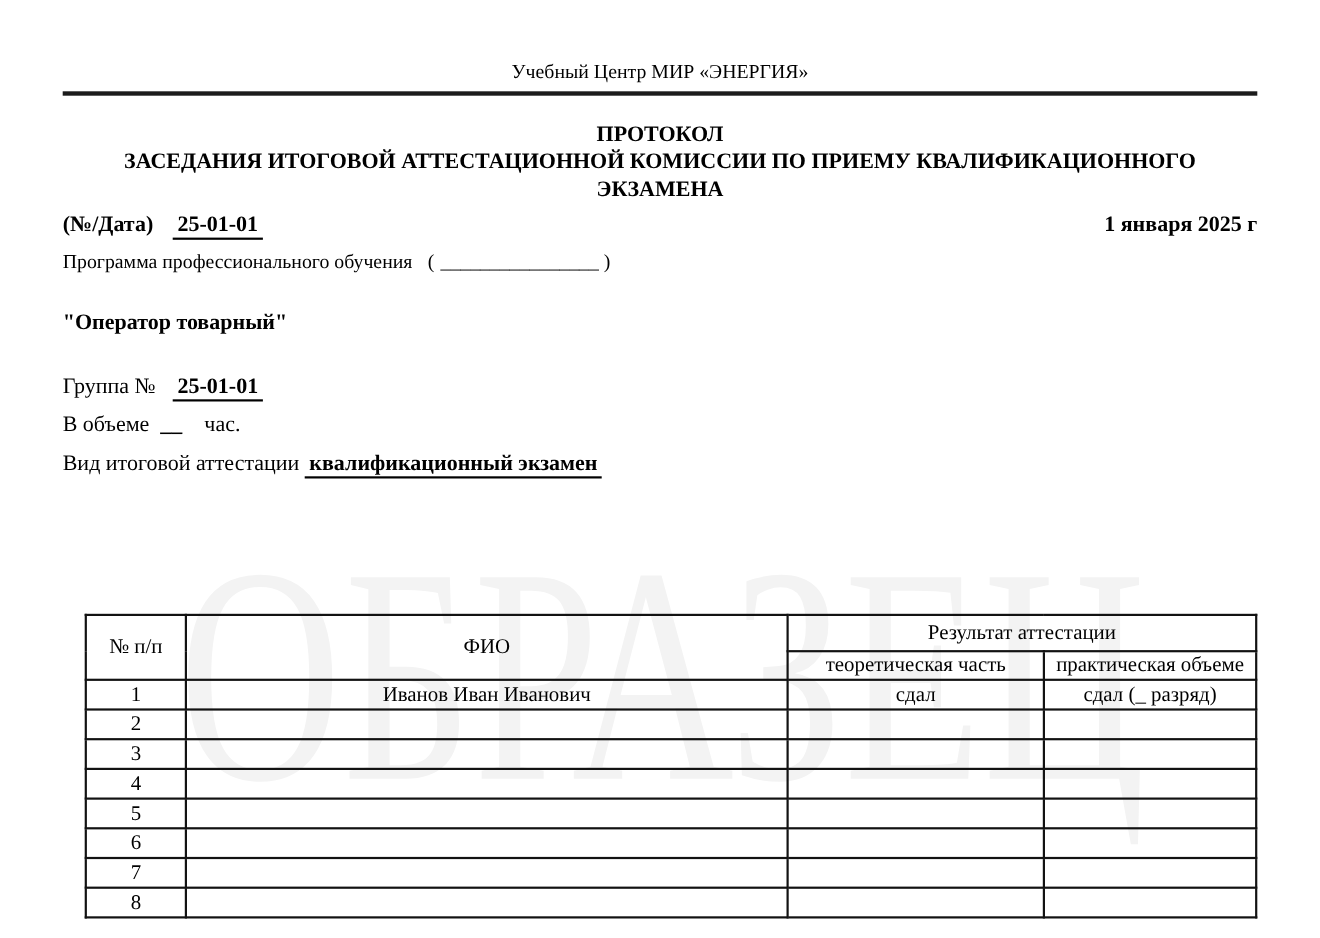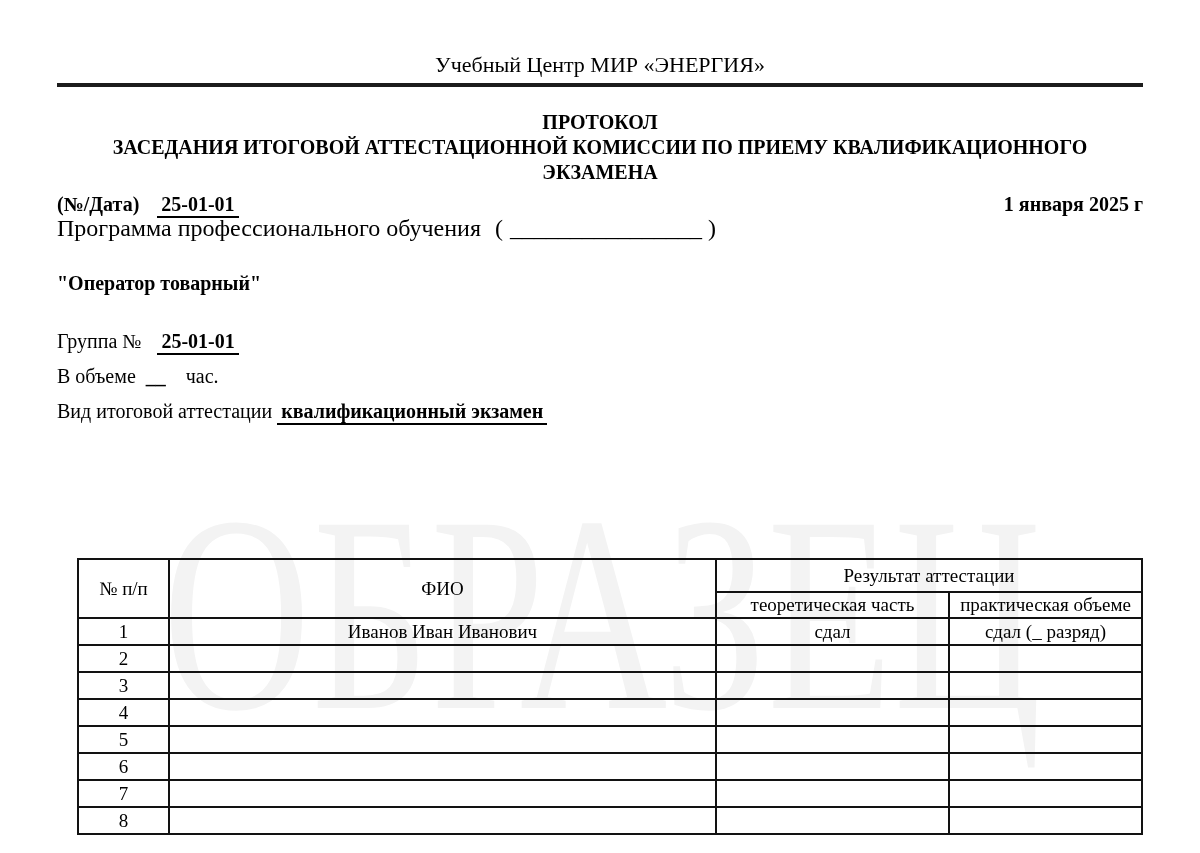--- a/index.html
+++ b/index.html
@@ -30,34 +30,34 @@
     color: #f3f3f3;
     transform: scaleX(0.73);
     transform-origin: center;
     letter-spacing: 2px;
   }
 
   .content { position: relative; z-index: 1; padding: 0 57px; }
 
   .letterhead { text-align: center; padding-top: 50px; }
   .letterhead-line1 { font-size: 26px; line-height: 31px; }
-  .letterhead-line2 { font-size: 22px; line-height: 30px; }
+  .letterhead-line2 { font-size: 18px; line-height: 30px; }
   .rule { border: none; border-top: 4px solid #1c1c1c; margin: 3px 0 0 0; }
 
   .doc-title { text-align: center; font-weight: bold; font-size: 20px; line-height: 25px; margin-top: 23px; }
   .doc-title .t2 { display: block; }
 
   .meta-row {
     display: flex; justify-content: space-between; align-items: flex-end;
     font-size: 20px; font-weight: bold; margin-top: 7px; line-height: 24px;
   }
   .u2 { border-bottom: 2px solid #000; padding: 0 4px 1px 4px; }
   .meta-number-value { margin-left: 18px; }
 
-  .program-line { font-size: 24px; margin-top: 0; line-height: 25px; }
+  .program-line { font-size: 18px; margin-top: 10px; line-height: 25px; }
   .program-paren { margin-left: 14px; letter-spacing: 1px; }
 
   .profession-line { font-size: 20px; font-weight: bold; margin-top: 30px; line-height: 25px; }
 
   .group-line { font-size: 20px; margin-top: 33px; line-height: 25px; }
   .group-value { font-weight: bold; margin-left: 16px; }
 
   .volume-line { font-size: 20px; margin-top: 10px; line-height: 25px; }
   .volume-blank { font-weight: bold; margin: 0 20px 0 10px; }
 

